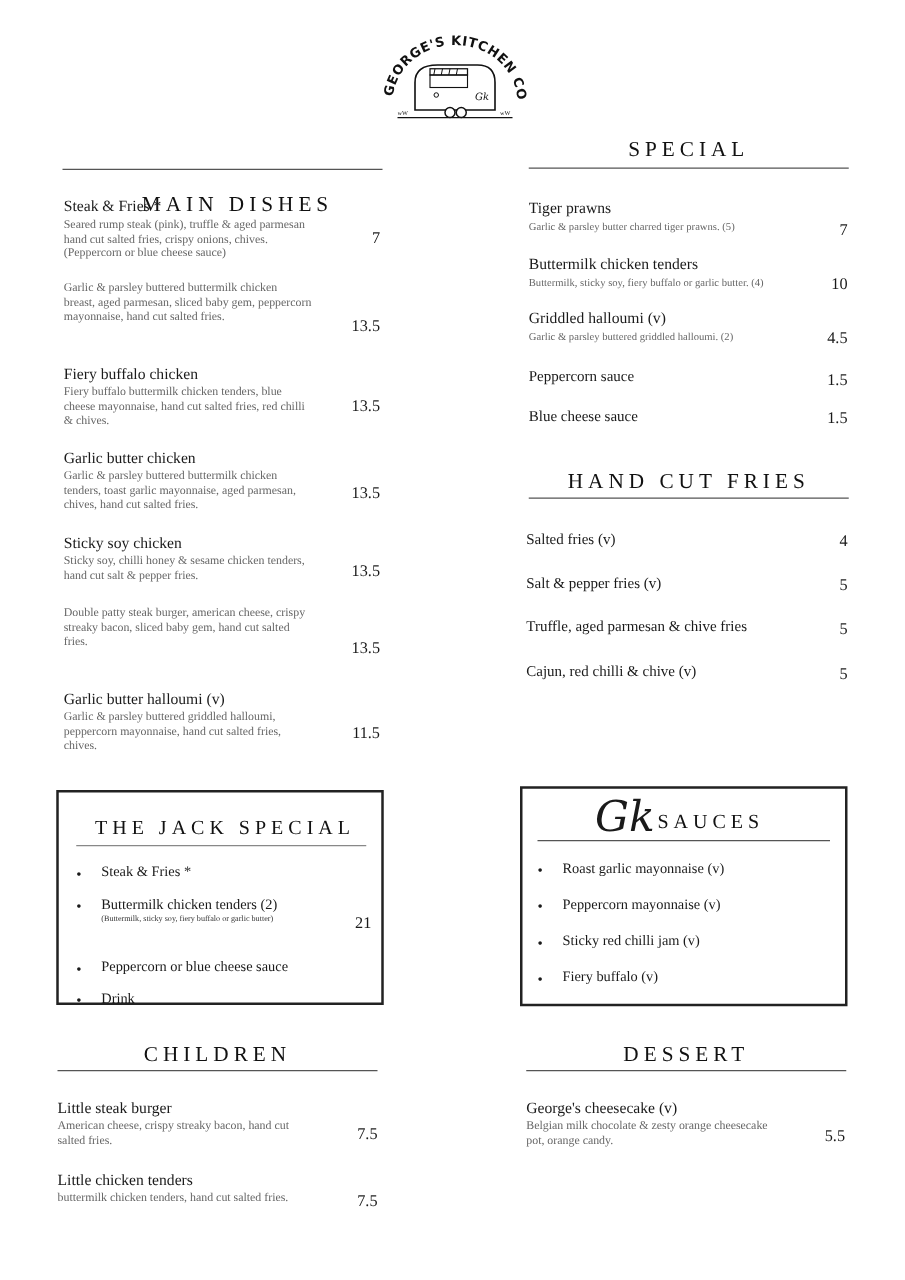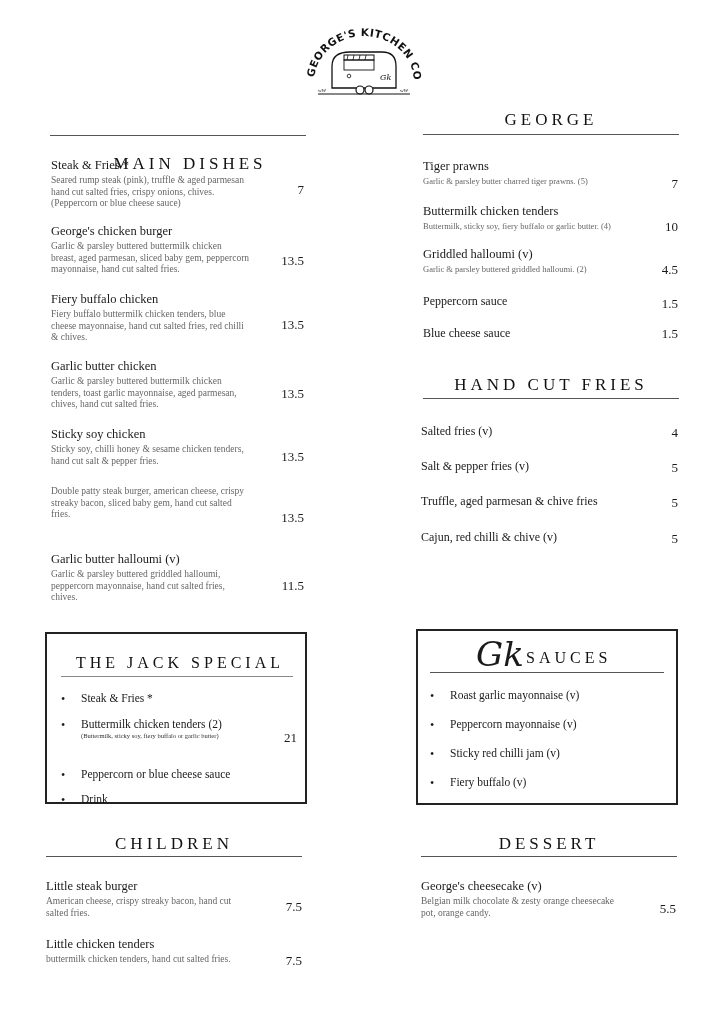--- a/index.html
+++ b/index.html
@@ -66,21 +66,20 @@
     <div class="item" style="left: 51px; top: 158px; width: 215px;">
       <div class="item-name">Steak &amp; Fries *</div>
       <div class="item-desc">
         <div>Seared rump steak (pink), truffle &amp; aged parmesan</div>
         <div>hand cut salted fries, crispy onions, chives.</div>
         <div>(Peppercorn or blue cheese sauce)</div>
       </div>
     </div>
     <div class="price" style="left: 264px; top: 182px;">7</div>
     <div class="item" style="left: 51px; top: 224px; width: 215px;">
-      <div class="item-name">George's chicken burger</div>
       <div class="item-desc">
         <div>Garlic &amp; parsley buttered buttermilk chicken</div>
         <div>breast, aged parmesan, sliced baby gem, peppercorn</div>
         <div>mayonnaise, hand cut salted fries.</div>
       </div>
     </div>
     <div class="price" style="left: 264px; top: 253px;">13.5</div>
     <div class="item" style="left: 51px; top: 292px; width: 215px;">
       <div class="item-name">Fiery buffalo chicken</div>
       <div class="item-desc">
@@ -119,21 +118,21 @@
       <div class="item-name">Garlic butter halloumi (v)</div>
       <div class="item-desc">
         <div>Garlic &amp; parsley buttered griddled halloumi,</div>
         <div>peppercorn mayonnaise, hand cut salted fries,</div>
         <div>chives.</div>
       </div>
     </div>
     <div class="price" style="left: 264px; top: 578px;">11.5</div>
   </div>
 
-<div class="sec-title" style="left:423px; top:110px; width:256px;">GEORGE</div>
+<div class="sec-title" style="left:423px; top:110px; width:256px;">SPECIAL</div>
 <div class="sec-rule" style="left:423px; top:134px; width:256px;"></div>
 <div id="extras-list">
     <div class="item" style="left: 423px; top: 159px; width: 235px;">
       <div class="item-name">Tiger prawns</div>
       <div class="item-desc" style="font-size: 8.5px;">Garlic &amp; parsley butter charred tiger prawns. (5)</div>
     </div>
     <div class="price" style="left: 638px; top: 176px;">7</div>
     <div class="item" style="left: 423px; top: 204px; width: 235px;">
       <div class="item-name">Buttermilk chicken tenders</div>
       <div class="item-desc" style="font-size: 8.5px;">Buttermilk, sticky soy, fiery buffalo or garlic butter. (4)</div>

